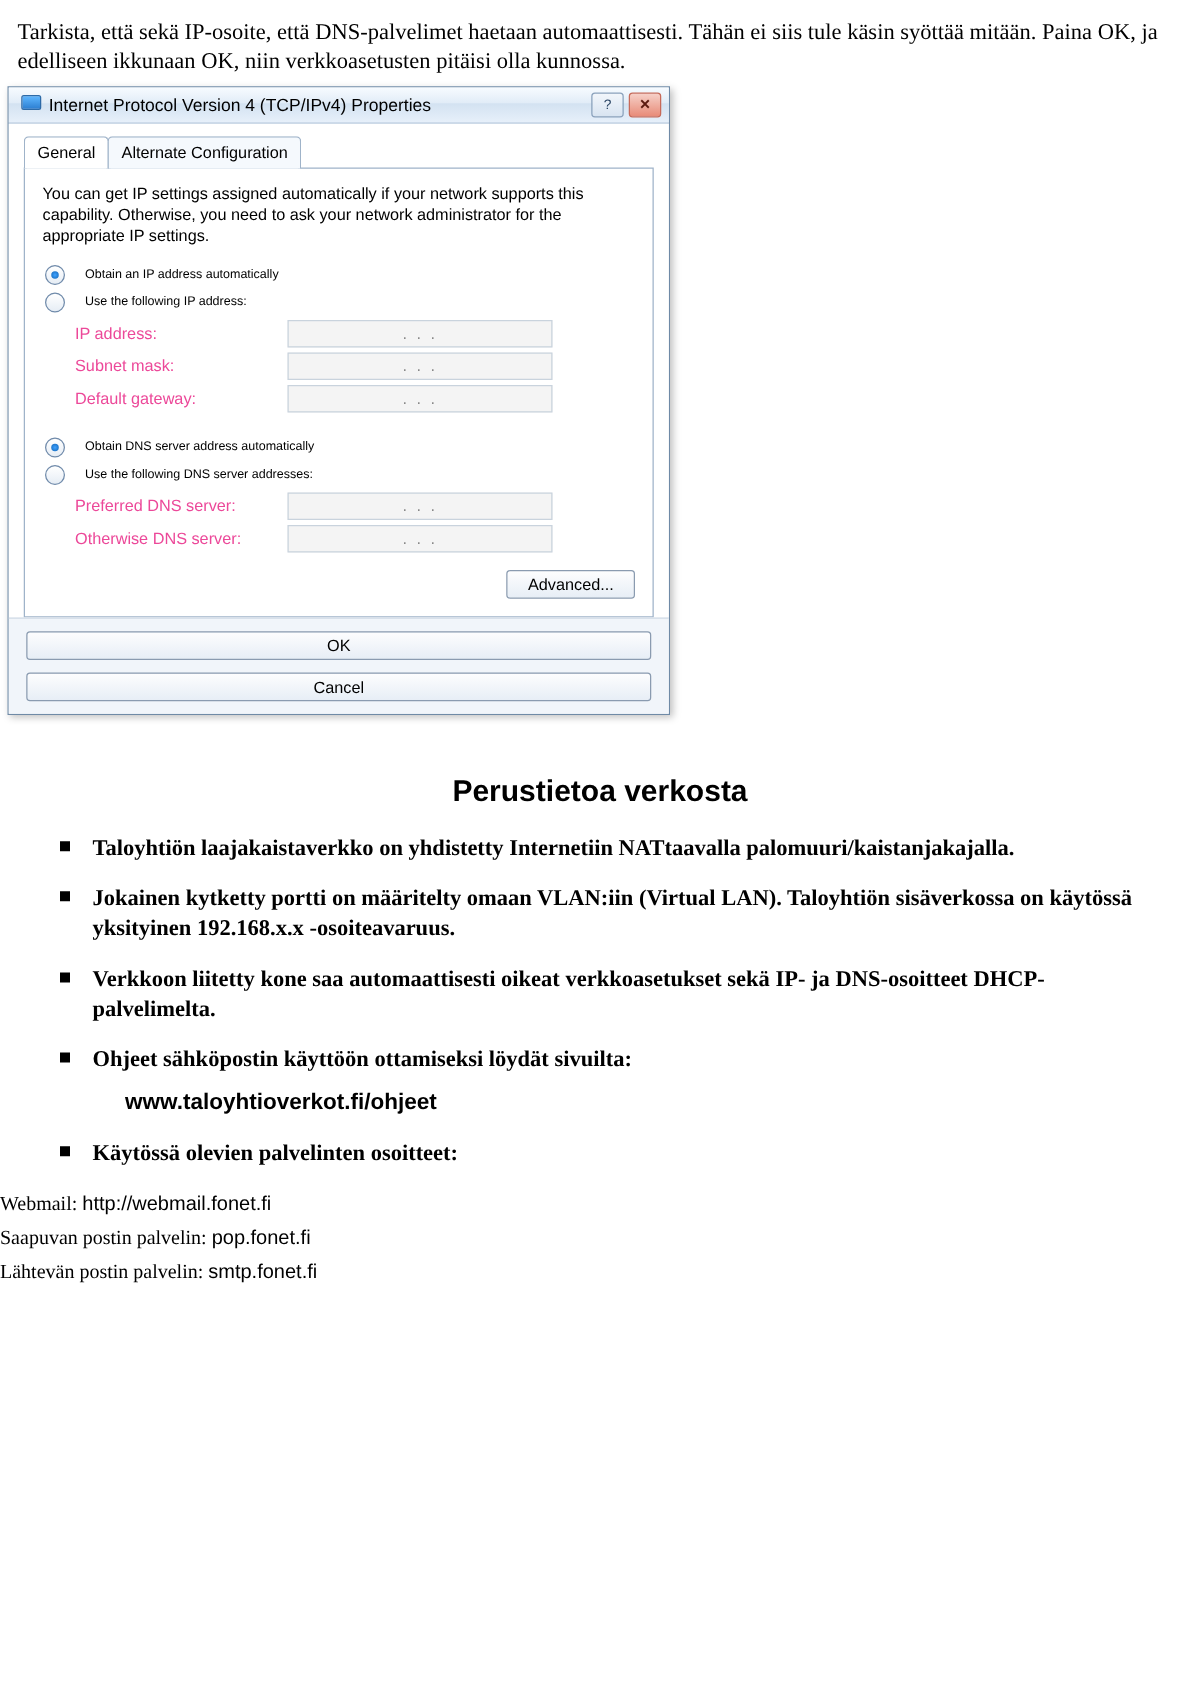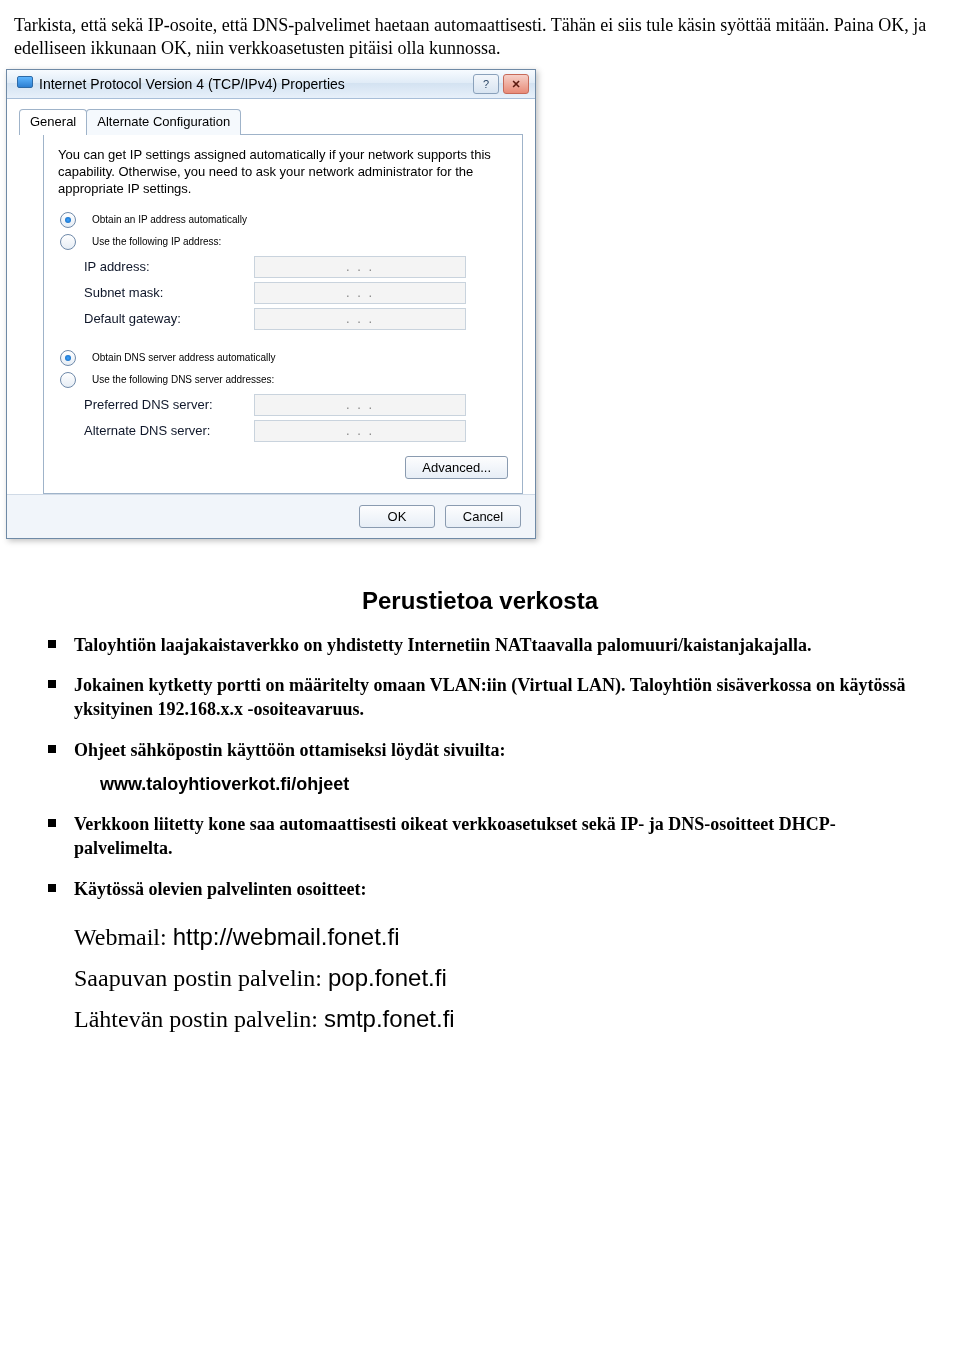--- a/index.html
+++ b/index.html
@@ -53,54 +53,53 @@
     border-top-left-radius:4px;border-top-right-radius:4px;
     margin-right:-1px;
     font-size:13px;
   }
   .tab.active{background:#fff;position:relative;z-index:2;}
   .tab-pane{
     border:1px solid #9fb3c9;
     background:#fff;
     padding:12px 14px 14px 14px;
     margin-top:-1px;
-    margin-left:24px;
   }
   .desc{font-size:13px;line-height:1.3;margin-bottom:14px;}
   .radio-row{display:flex;align-items:center;gap:16px;margin:6px 0 6px 2px;font-size:10px;}
   .radio{width:14px;height:14px;border:1px solid #6f8aaa;border-radius:50%;display:flex;align-items:center;justify-content:center;background:linear-gradient(#fff,#e6edf5);}
   .radio .dot{width:6px;height:6px;border-radius:50%;background:radial-gradient(#3ea2ff,#0f63b5);}
   .field-row{display:flex;align-items:center;margin:4px 0 4px 26px;font-size:13px;}
   .field-label{width:170px;color:#9a9a9a;}
   .ip-input{
     width:210px;height:20px;border:1px solid #c9d3dd;background:#f4f4f4;
     display:flex;align-items:center;justify-content:space-around;color:#888;
     font-size:13px;letter-spacing:2px;
   }
-  .field-row.disabled .field-label{color:#0f172a;}
+  .field-row.disabled .field-label{color:#ec4899;}
   .btn{
     display:inline-flex;align-items:center;justify-content:center;
     border:1px solid #8a9bb0;border-radius:3px;
     background:linear-gradient(#fdfdfe,#e7eef6);
     padding:3px 16px;font-size:13px;min-width:76px;box-sizing:border-box;
   }
   .adv-row{display:flex;justify-content:flex-end;margin-top:14px;}
-  .btn-row{display:flex;justify-content:flex-end;gap:10px;background:#f1f5fa;padding:10px 14px;border-top:1px solid #d0dae6;}
+  .btn-row{display:flex;justify-content:flex-end;gap:10px;background:#f1f5fa;padding:10px 14px;border-top:1px solid #d0dae6;flex-direction:column;}
   
   .section-heading{
     font-family:"Segoe UI", Arial, sans-serif;
     font-size:24px;
     text-align:center;
     margin:48px 0 18px 0;
   }
   ul.sq{list-style:none;margin:0 28px 0 48px;padding:0;}
   ul.sq>li{position:relative;padding-left:26px;margin:16px 0;line-height:1.35;font-size:18px;font-weight:bold;}
   ul.sq>li::before{content:"";position:absolute;left:0;top:7px;width:8px;height:8px;background:#000;}
   .sans{font-family:"Segoe UI", Arial, sans-serif;}
-  .sublines{margin-left:74px;font-size:24px;line-height:1.7;}
+  .sublines{font-size:16px;line-height:1.7;}
   .sublines .label{font-family:"Times New Roman",serif;}
   .sublines .val{font-family:"Segoe UI", Arial, sans-serif;}
 </style>
 </head>
 <body>
 
 <p class="doc-text">Tarkista, että sekä IP-osoite, että DNS-palvelimet haetaan automaattisesti. Tähän ei siis tule käsin syöttää mitään. Paina OK, ja edelliseen ikkunaan OK, niin verkkoasetusten pitäisi olla kunnossa.</p>
 
 <div class="dialog">
   <div class="titlebar">
@@ -154,45 +153,45 @@
       </div>
       <div class="radio-row">
         <span class="radio"></span>
         <span>Use the following DNS server addresses:</span>
       </div>
       <div class="field-row disabled">
         <span class="field-label">Preferred DNS server:</span>
         <span class="ip-input">.       .       .</span>
       </div>
       <div class="field-row disabled">
-        <span class="field-label">Alternate DNS server:</span>
+        <span class="field-label">Otherwise DNS server:</span>
         <span class="ip-input">.       .       .</span>
       </div>
 
       <div class="adv-row">
         <span class="btn">Advanced...</span>
       </div>
     </div>
   </div>
   <div class="btn-row">
     <span class="btn">OK</span>
     <span class="btn">Cancel</span>
   </div>
 </div>
 
 <h2 class="section-heading">Perustietoa verkosta</h2>
 
 <ul class="sq">
   <li>Taloyhtiön laajakaistaverkko on yhdistetty Internetiin NATtaavalla palomuuri/kaistanjakajalla.</li>
   <li>Jokainen kytketty portti on määritelty omaan VLAN:iin (Virtual LAN). Taloyhtiön sisäverkossa on käytössä yksityinen 192.168.x.x -osoiteavaruus.</li>
+  <li>Verkkoon liitetty kone saa automaattisesti oikeat verkkoasetukset sekä IP- ja DNS-osoitteet DHCP-palvelimelta.</li>
   <li>
     <span>Ohjeet sähköpostin käyttöön ottamiseksi löydät sivuilta:</span>
     <div style="margin-top:10px;margin-left:26px;" class="sans">www.taloyhtioverkot.fi/ohjeet</div>
   </li>
-  <li>Verkkoon liitetty kone saa automaattisesti oikeat verkkoasetukset sekä IP- ja DNS-osoitteet DHCP-palvelimelta.</li>
   <li>Käytössä olevien palvelinten osoitteet:</li>
 </ul>
 
 <div class="sublines">
   <div>
     <span class="label">Webmail: </span>
     <span class="val">http://webmail.fonet.fi</span>
   </div>
   <div>
     <span class="label">Saapuvan postin palvelin: </span>

